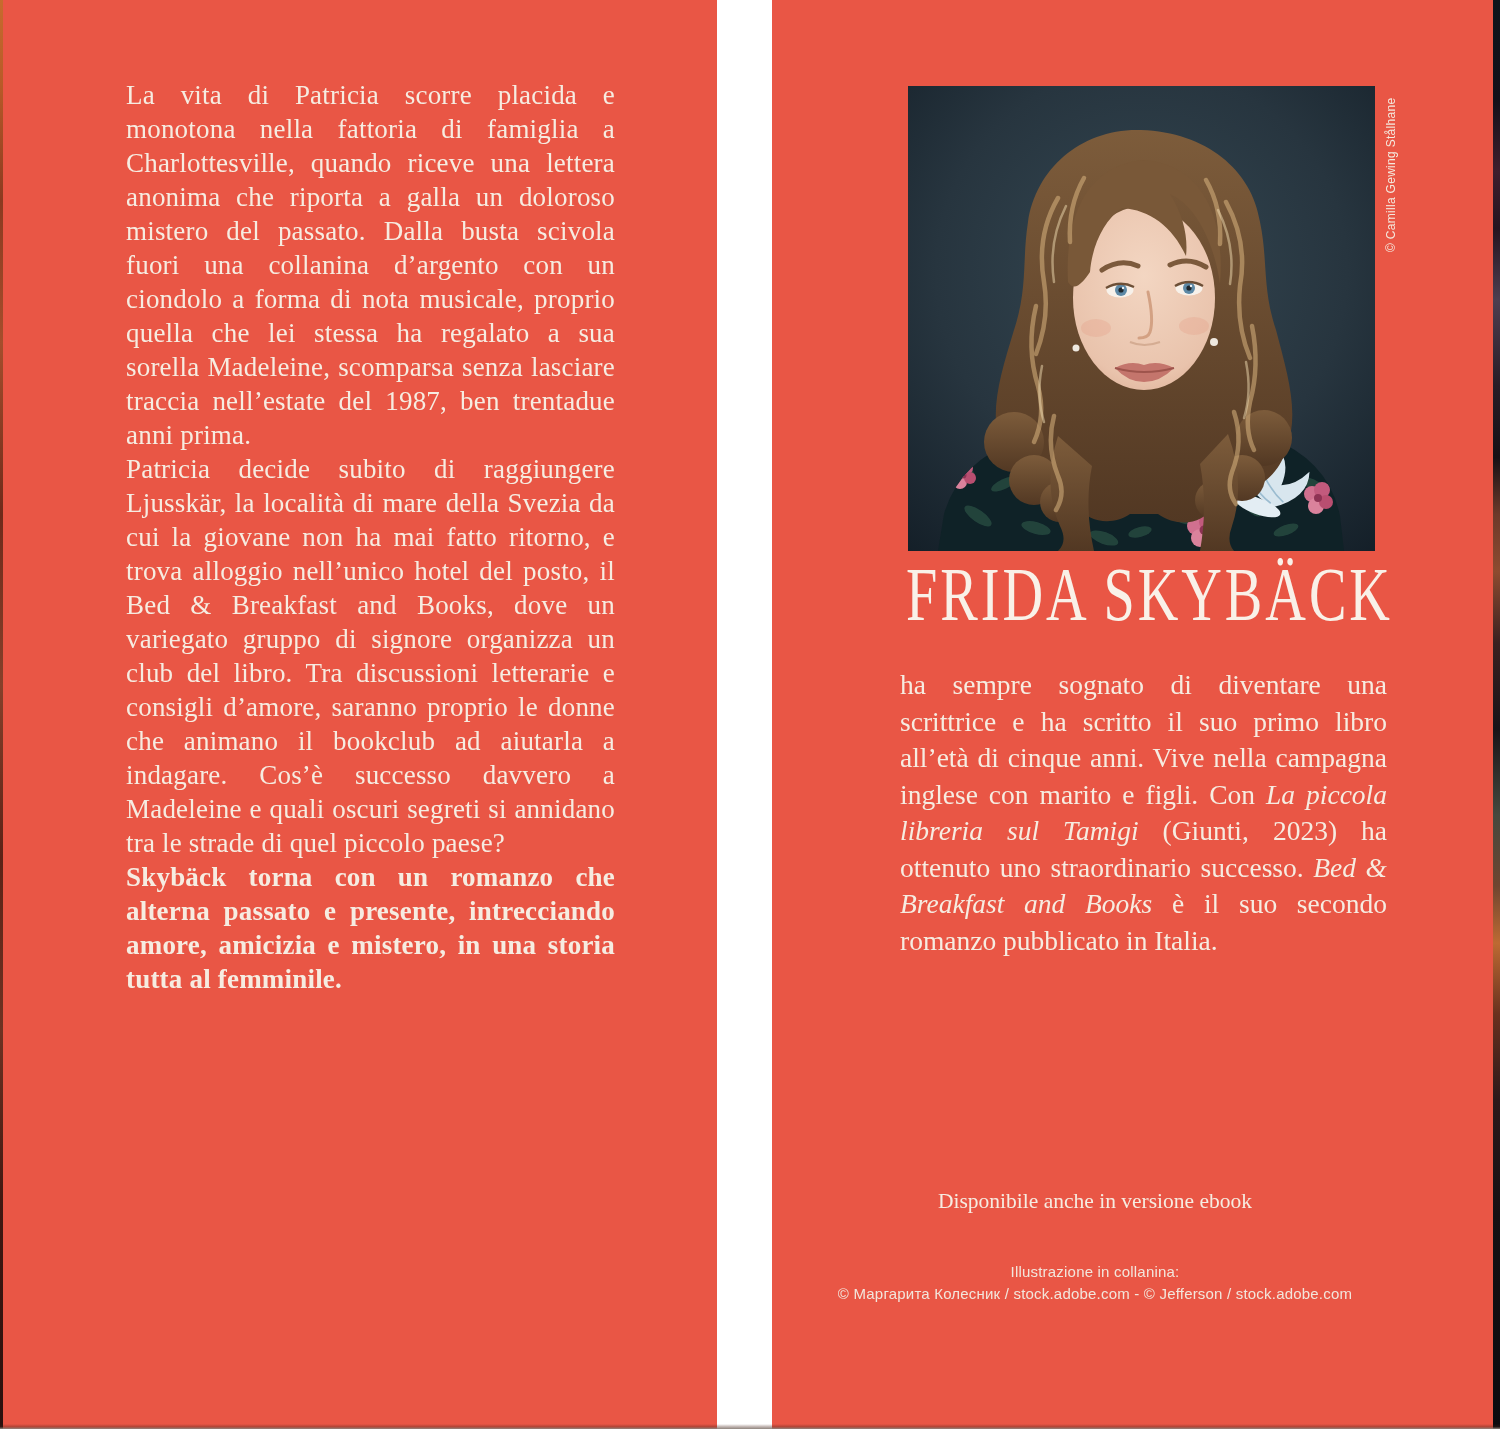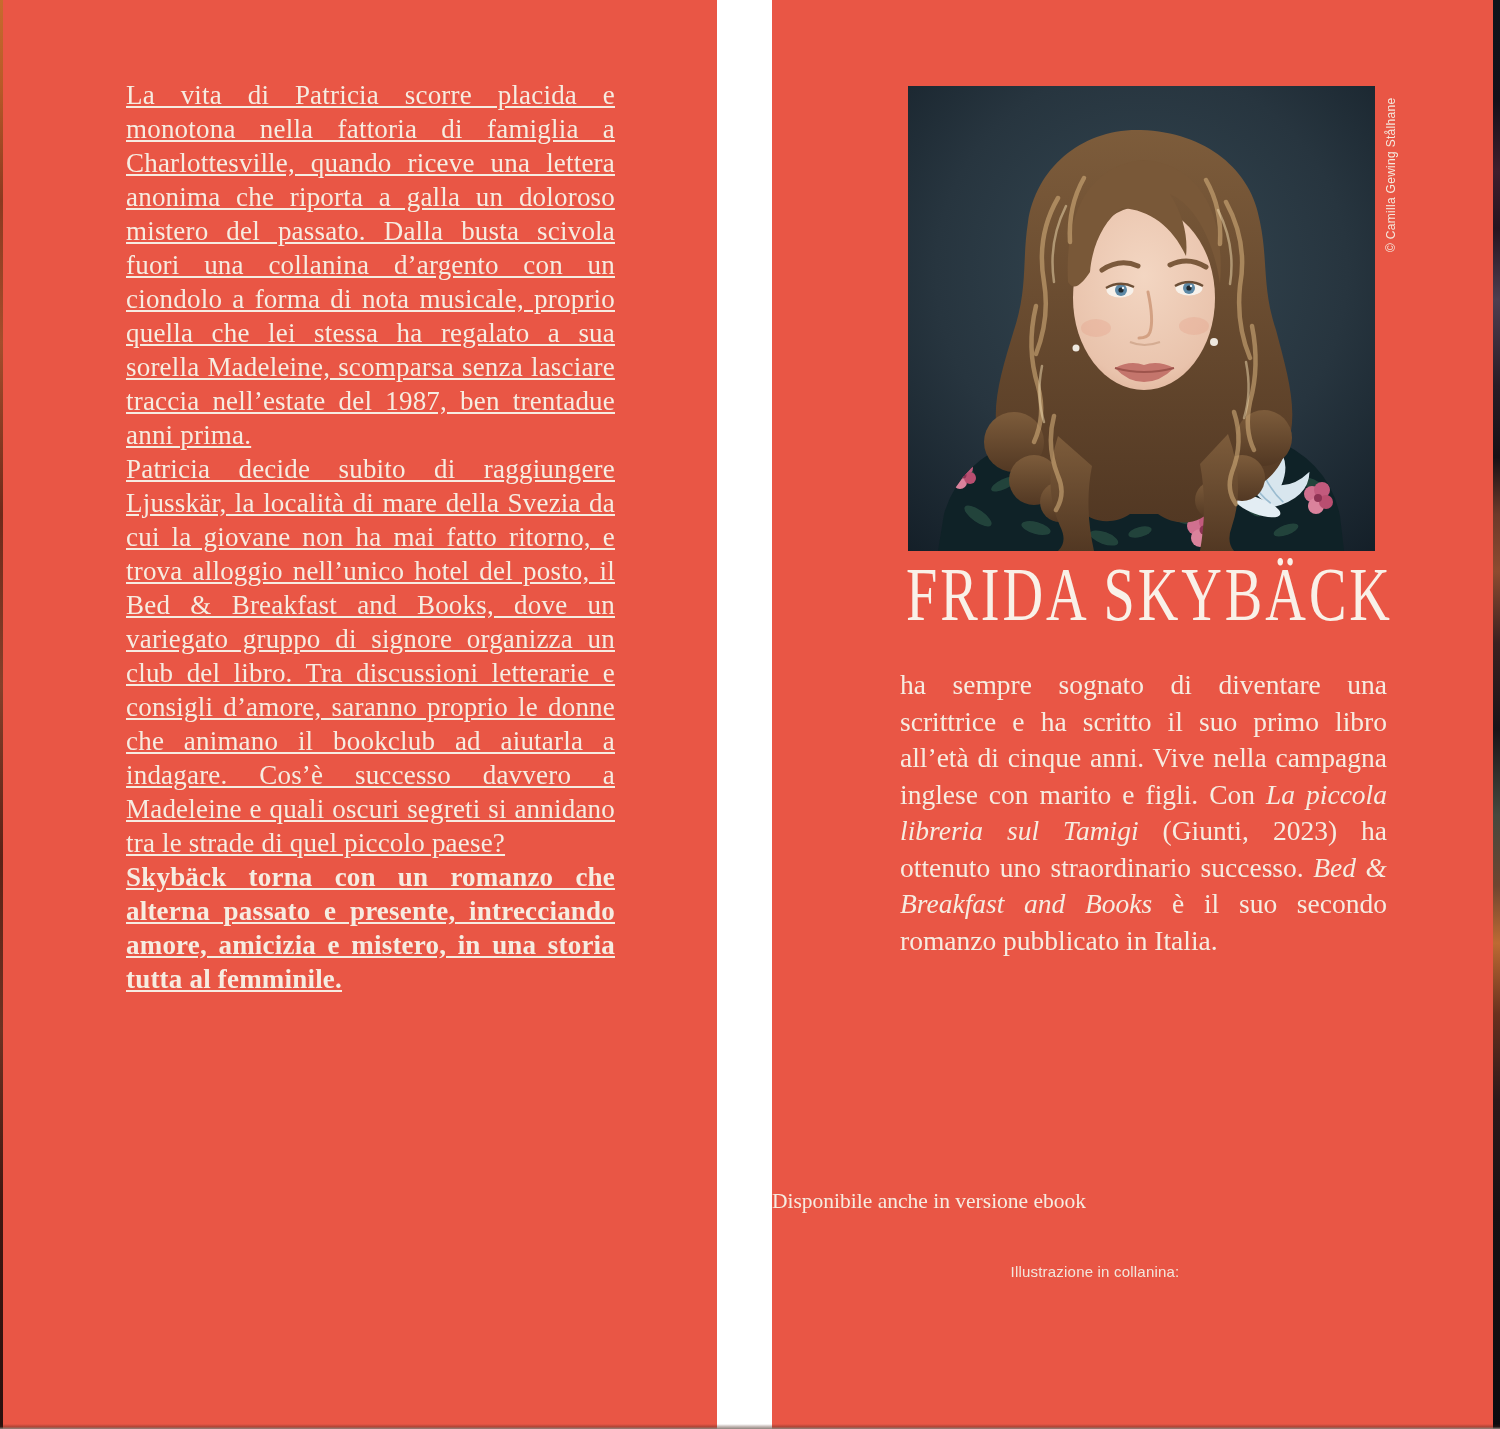--- a/index.html
+++ b/index.html
@@ -13,21 +13,21 @@
 
   .edge-left{position:absolute;left:0;top:0;bottom:0;width:3px;
     background:linear-gradient(180deg,#c76b2e 0%,#b85a28 6%,#8c3a20 14%,#a54e2c 24%,#6f2a1a 36%,#86402a 48%,#5c2216 60%,#6e3222 72%,#411811 84%,#2a100d 100%);}
   .edge-right{position:absolute;left:1493px;top:0;bottom:0;width:7px;
     background:linear-gradient(180deg,#0e141b 0%,#131019 7%,#3f1e2d 12%,#241420 16%,#4e3e50 21%,#281c26 27%,#151015 32%,#6d392a 36%,#8d4b30 40%,#3a2020 45%,#181318 51%,#45483e 57%,#6f4530 62%,#bd6a33 66%,#69301e 71%,#2c181a 77%,#151013 85%,#0c0a0e 100%);}
   .bottom-edge{position:absolute;left:0;right:0;bottom:0;height:5px;
     background:linear-gradient(180deg,rgba(70,35,25,0) 0%,rgba(70,35,25,.35) 55%,#8f857e 100%);}
 
   
   .synopsis{position:absolute;left:123px;top:78px;width:489px;color:#f6ece1;
-    font-size:27px;line-height:34px;text-align:justify;letter-spacing:.2px;hyphens:auto;text-decoration:underline;}
+    font-size:27px;line-height:34px;text-align:justify;letter-spacing:.2px;hyphens:auto;}
   .synopsis p{margin:0;}
   .synopsis p.highlight{font-weight:bold;}
 
   
   .photo{position:absolute;left:136px;top:86px;width:467px;height:465px;margin:0;}
   .photo svg{display:block;}
 
   .photo-credit{position:absolute;left:610px;top:86px;width:20px;height:166px;}
   .photo-credit span{position:absolute;left:16px;bottom:0;transform-origin:0 100%;
     transform:rotate(-90deg);white-space:nowrap;
@@ -36,21 +36,21 @@
   .author-name{position:absolute;left:134px;top:556px;margin:0;
     font-size:76px;font-weight:400;letter-spacing:4px;line-height:1;
     color:#f9f1e8;transform:scaleX(.74);transform-origin:0 0;white-space:nowrap;}
 
   .bio{position:absolute;left:123px;top:662px;width:487px;margin:5px;
     font-size:27.5px;line-height:36.5px;color:#f6ece1;text-align:justify;hyphens:auto;}
   .bio em{font-style:italic;}
 
   .website{position:absolute;left:0;width:646px;top:1144px;text-align:center;
     font-size:21px;color:#f6ece1;}
-  .ebook{position:absolute;left:0;width:646px;top:1189px;
+  .ebook{position:absolute;left:0;width:646px;top:1189px;text-align:center;
     font-size:21.5px;color:#f6ece1;}
   .credits{position:absolute;left:0;width:646px;top:1261px;text-align:center;
     font-family:"Liberation Sans",sans-serif;font-size:15px;line-height:21.5px;
     letter-spacing:.2px;color:#f2e6dc;}
   .credits div{margin:0;}
 </style>
 </head>
 <body>
 
 <div class="jacket">
@@ -228,18 +228,19 @@
     </div>
 
     <h1 class="author-name">FRIDA SKYBÄCK</h1>
 
     <p class="bio"><span>ha sempre sognato di diventare una scrittrice e ha scritto il suo primo libro all’età di cinque anni. Vive nella campagna inglese con marito e figli. Con </span><em>La piccola libreria sul Tamigi</em><span> (Giunti, 2023) ha ottenuto uno straordinario successo. </span><em>Bed &amp; Breakfast and Books</em><span> è il suo secondo romanzo pubblicato in Italia.</span></p>
 
     <div class="ebook">Disponibile anche in versione ebook</div>
 
     <div class="credits">
       <div>Illustrazione in collanina:</div>
+      <div>© Маргарита Колесник / stock.adobe.com - © Jefferson / stock.adobe.com</div>
     </div>
   </section>
 
   <div class="edge-right"></div>
   <div class="bottom-edge"></div>
 </div>
 
 </body></html>

